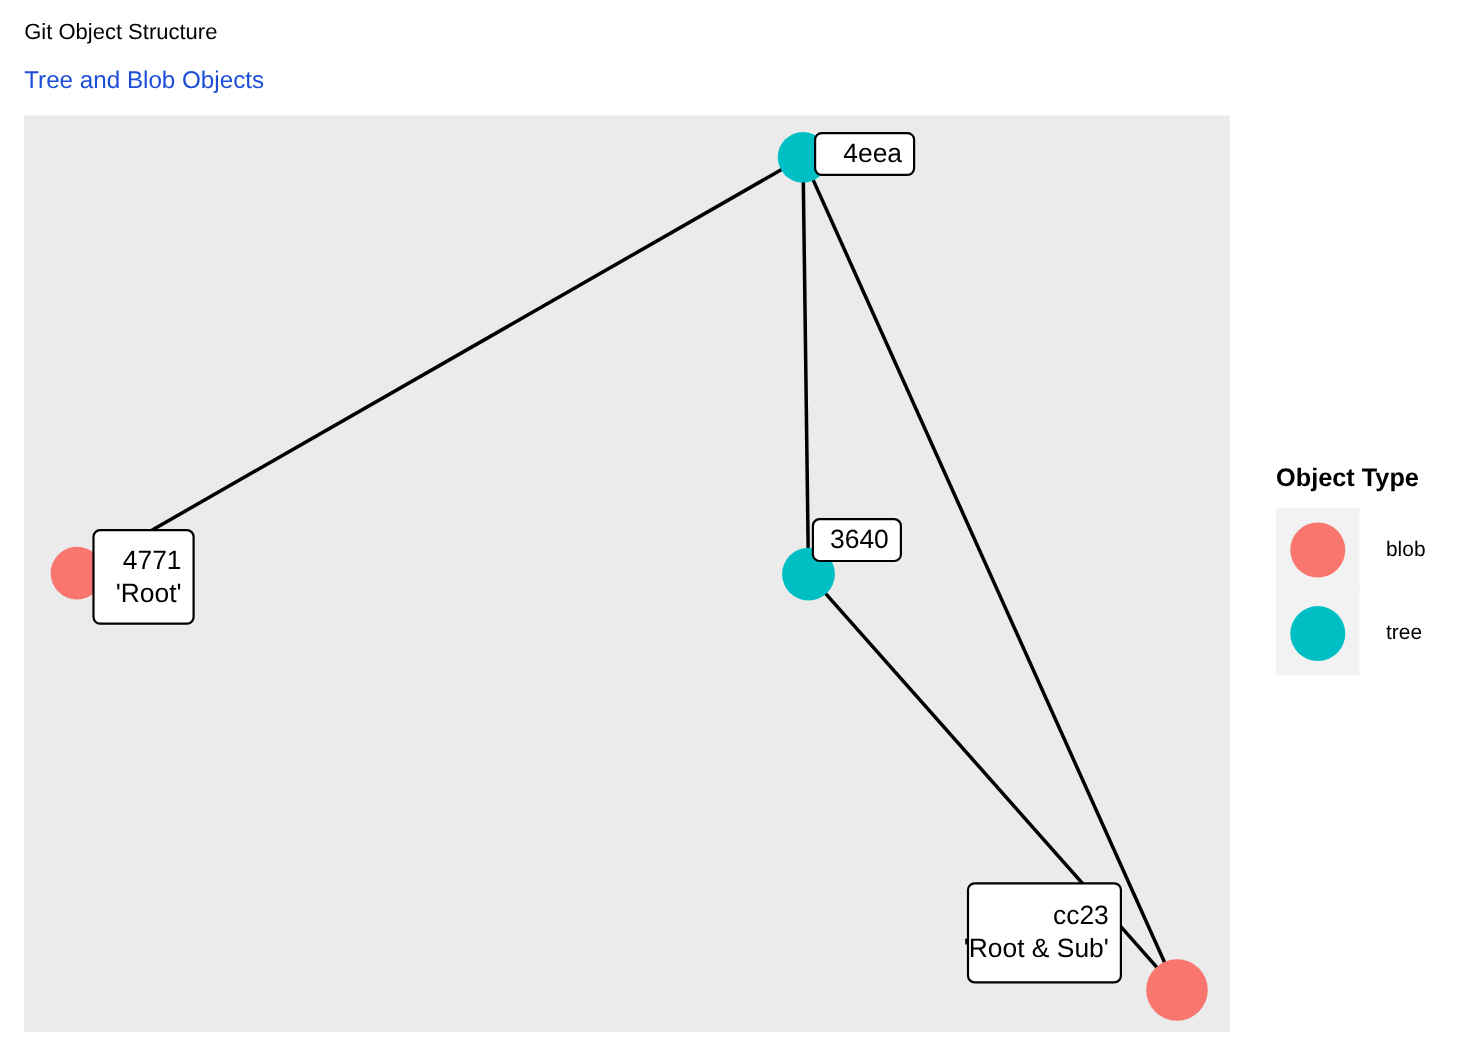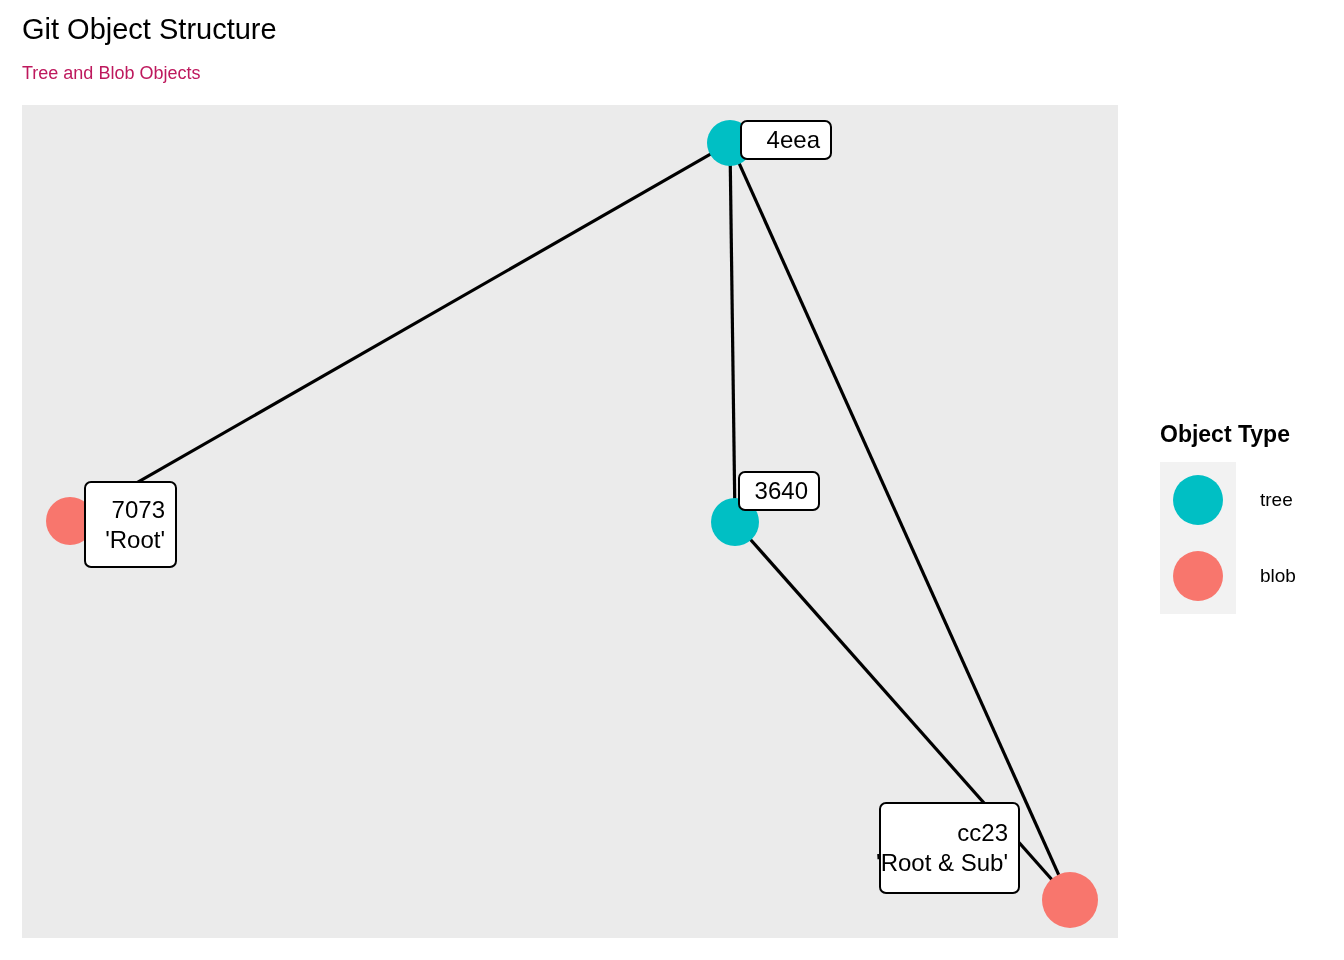--- a/index.html
+++ b/index.html
@@ -18,32 +18,32 @@
   #root {
     position: absolute;
     left: 0; top: 0;
     width: 1344px;
     height: 960px;
   }
   .title {
     position: absolute;
     left: 22px;
     top: 12px;
-    font-size: 29px;
+    font-size: 20px;
     line-height: 34px;
     color: #000000;
     white-space: nowrap;
   }
   .subtitle {
     position: absolute;
     left: 22px;
     top: 59px;
-    font-size: 18px;
+    font-size: 22px;
     line-height: 28px;
-    color: #be185d;
+    color: #1d4ed8;
     white-space: nowrap;
   }
   .panel {
     position: absolute;
     left: 22px;
     top: 105px;
     width: 1096px;
     height: 833px;
     background: #EBEBEB;
   }
@@ -142,43 +142,43 @@
         <circle cx="735" cy="522" r="24" fill="#00BFC4"></circle>
         <circle cx="1070" cy="900" r="28" fill="#F8766D"></circle>
       </g>
   </svg>
 
   <div id="label-layer">
       <div class="node-label-box" style="left: 740px; top: 120px; width: 92px; height: 40px;">
         <span>4eea</span>
       </div>
       <div class="node-label-box" style="left: 84px; top: 481px; width: 93px; height: 87px;">
-        <span>7073</span>
+        <span>4771</span>
         <span class="l2">'Root'</span>
       </div>
       <div class="node-label-box" style="left: 738px; top: 471px; width: 82px; height: 40px;">
         <span>3640</span>
       </div>
       <div class="node-label-box" style="left: 879px; top: 802px; width: 141px; height: 92px;">
         <span>cc23</span>
         <span class="l2">'Root &amp; Sub'</span>
       </div>
     </div>
 
   <div class="legend">
     <div class="legend-title">Object Type</div>
     <div class="legend-items" id="legend-items">
         <div class="legend-row">
           <div class="legend-key">
+            <div class="legend-dot" style="background: rgb(248, 118, 109);"></div>
+          </div>
+          <div class="legend-label">blob</div>
+        </div>
+        <div class="legend-row">
+          <div class="legend-key">
             <div class="legend-dot" style="background: rgb(0, 191, 196);"></div>
           </div>
           <div class="legend-label">tree</div>
-        </div>
-        <div class="legend-row">
-          <div class="legend-key">
-            <div class="legend-dot" style="background: rgb(248, 118, 109);"></div>
-          </div>
-          <div class="legend-label">blob</div>
         </div>
       </div>
   </div>
 
 </div>
 
 </body></html>

